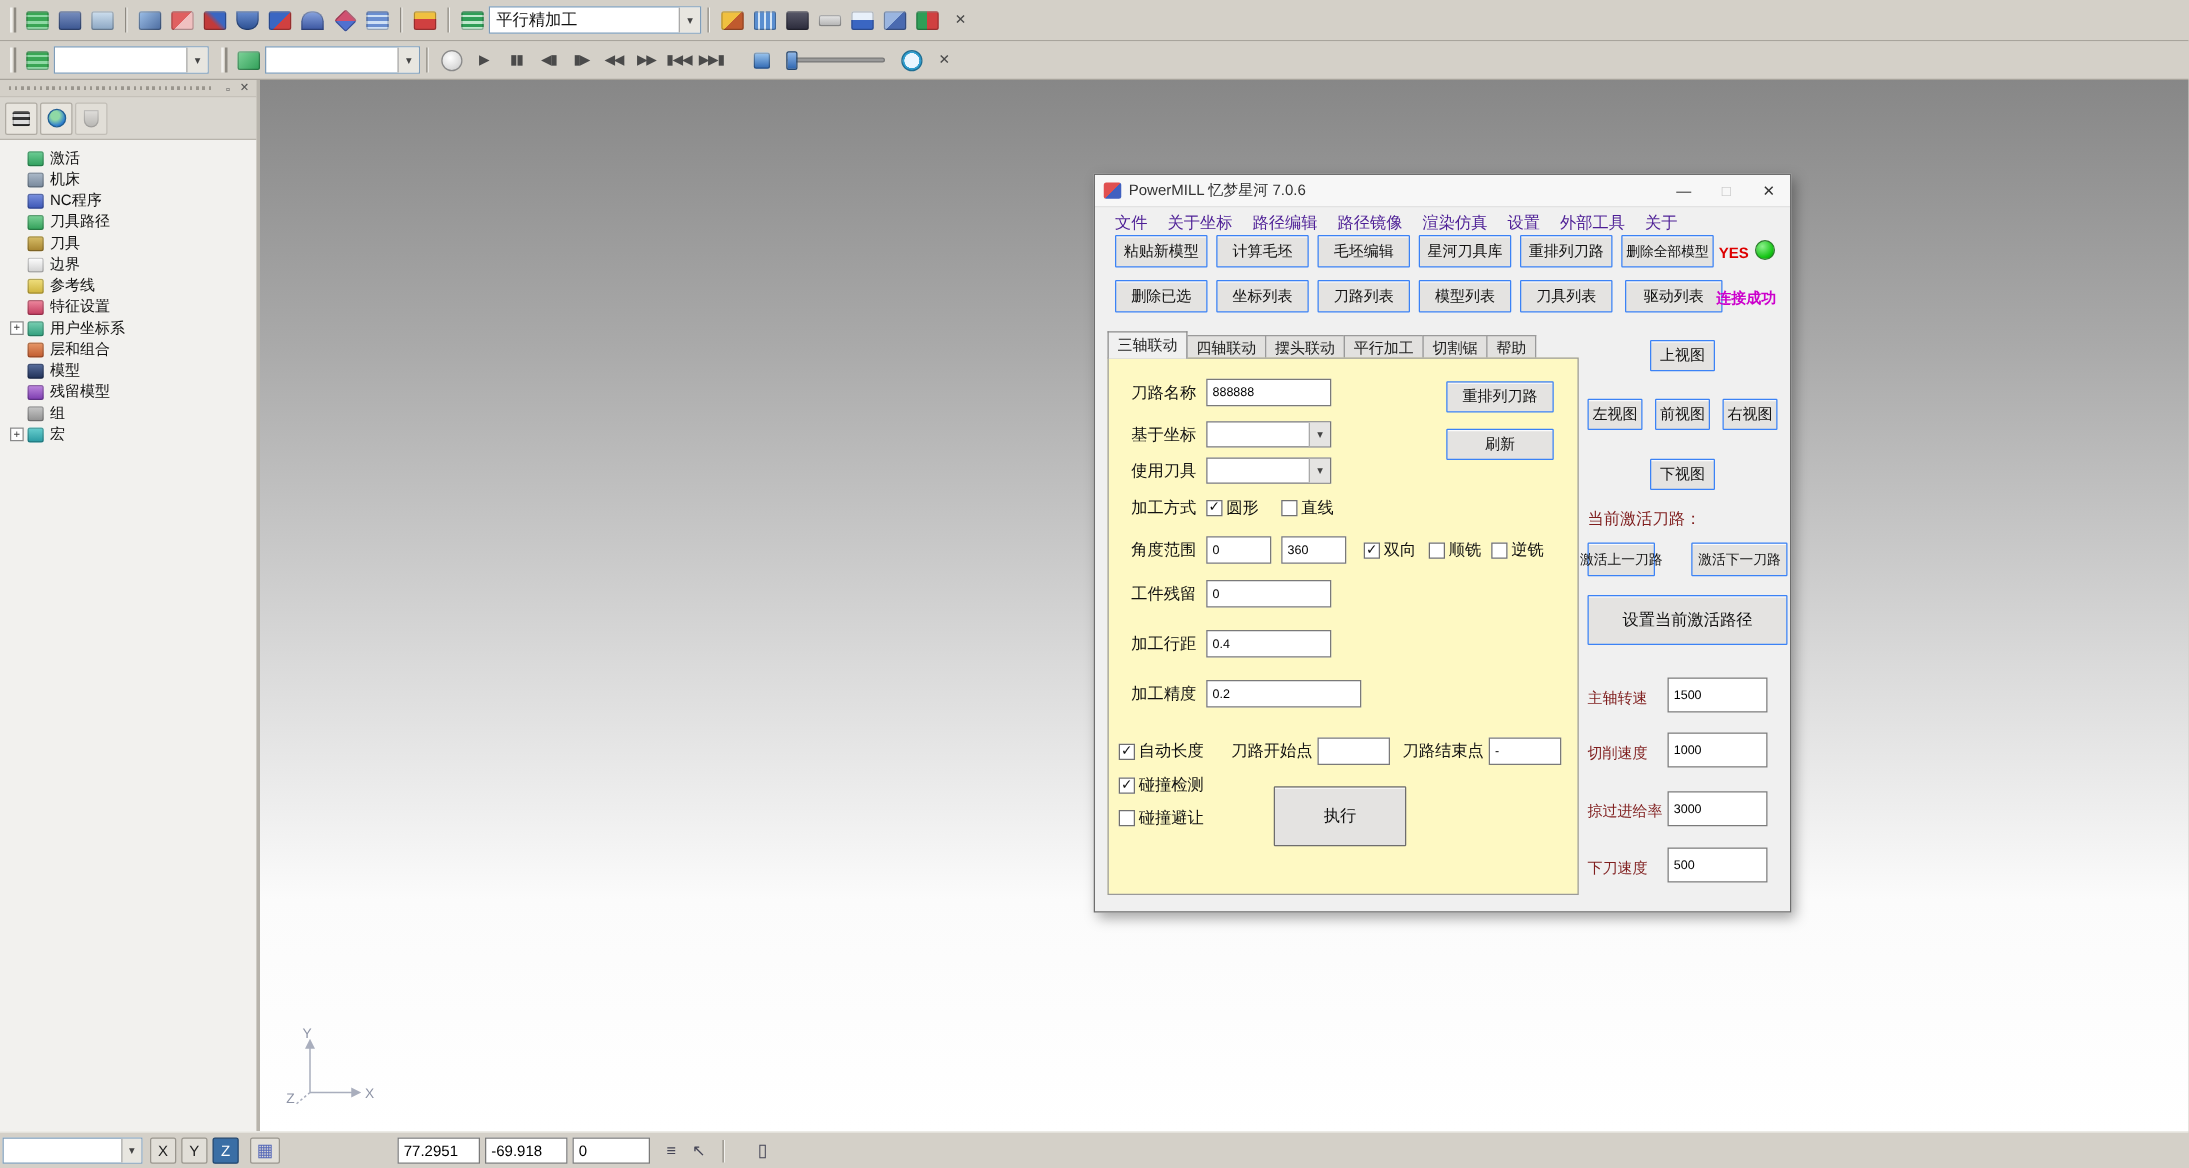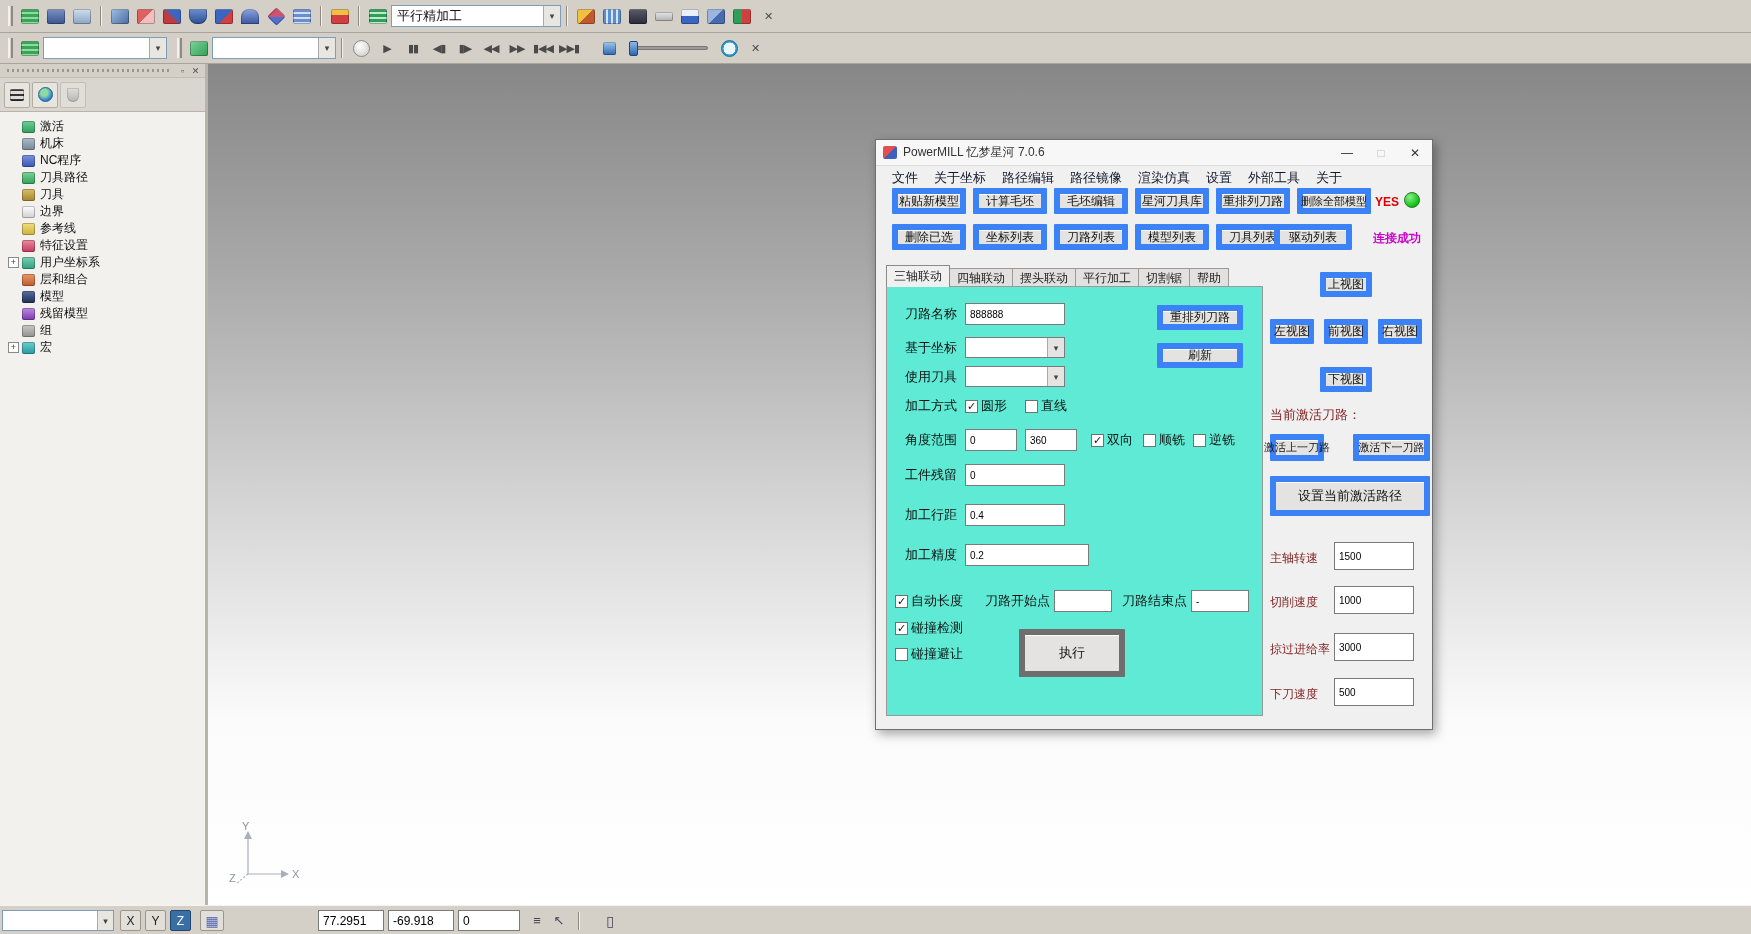--- a/index.html
+++ b/index.html
@@ -73,35 +73,35 @@
   
   #dialog { position:absolute; left:875px; top:139px; width:558px; height:591px; background:#f0f0f0;
             border:1px solid #6e6e6e; box-shadow:3px 4px 10px rgba(0,0,0,.35); }
   .d-title { position:absolute; left:0; top:0; width:100%; height:26px; background:#f7f7f7;
              border-bottom:1px solid #dcdcdc; display:flex; align-items:center; padding-left:7px; }
   .d-title-icon { width:14px; height:13px; border-radius:2px; background:linear-gradient(135deg,#e05050 0 50%,#4060c0 50% 100%); margin-right:6px; }
   .d-title-text { font-size:12px; color:#333; }
   .d-ctrl { position:absolute; top:0; width:34px; height:25px; display:flex; align-items:center; justify-content:center; font-size:12px; color:#333; }
   .d-ctrl.dis { color:#c0c0c0; }
   .d-menu { position:absolute; left:0; top:26px; width:100%; height:23px; display:flex; align-items:center; padding-left:8px; background:#f0f0f0; }
-  .d-menu-item { padding:2px 8px; font-size:13px; color:#0f172a; }
+  .d-menu-item { padding:2px 8px; font-size:13px; color:#4c1d95; }
   .btn { display:flex; align-items:center; justify-content:center; background:#e4e3e1;
-         border:6px solid #3b82f6; font-size:12px; color:#111; border-radius:1px;
+         border:1px solid #3b82f6; font-size:12px; color:#111; border-radius:1px;
          box-shadow:inset 0 1px 0 #fbfbfb; cursor:default; white-space:nowrap; }
   .abtn { position:absolute; }
   .yes-text { position:absolute; color:#dd0000; font-weight:bold; font-size:12px; }
   .ok-dot { position:absolute; width:16px; height:16px; border-radius:50%;
             background:radial-gradient(circle at 35% 30%, #8cf08c, #16c516 65%, #0a8f0a); border:1px solid #2a7a2a; }
   .conn-text { position:absolute; color:#cc00cc; font-weight:bold; font-size:12px; }
 
   .tabs { position:absolute; left:10px; top:128px; height:19px; display:flex; }
   .tab { height:19px; padding:0 7px; display:flex; align-items:center; justify-content:center; font-size:12px;
          background:#e2e1df; border:1px solid #9a9a9a; border-bottom:none; margin-right:-1px; color:#222; }
   .tab.sel { background:#f0f0f0; height:22px; margin-top:-3px; position:relative; z-index:3; border-color:#8a8a8a; }
-  .tab-panel { position:absolute; left:10px; top:146px; width:377px; height:430px; border:1px solid #9a9a9a; background:#5eead4; z-index:2; }
+  .tab-panel { position:absolute; left:10px; top:146px; width:377px; height:430px; border:1px solid #9a9a9a; background:#fef9c3; z-index:2; }
 
   .frow { position:absolute; display:flex; align-items:center; }
   .flabel { font-size:13px; color:#111; white-space:nowrap; }
   .txt { border:1px solid #7a7a7a; background:#fff; height:22px; font-size:10px; padding:0 4px;
          font-family:"Liberation Sans",sans-serif; }
   .ddl { height:21px; background:#fff; border:1px solid #7a7a7a; display:flex; align-items:center; }
   .ddl-btn { margin-left:auto; width:17px; height:100%; background:#e5e4e2; border-left:1px solid #aaa;
              display:flex; align-items:center; justify-content:center; font-size:9px; color:#444; }
   .chk { display:flex; align-items:center; }
   .chk .box { width:13px; height:13px; background:#fff; border:1px solid #707070; display:flex;
@@ -360,21 +360,21 @@
     <span class="btn abtn" style="left:340px;top:48px;width:74px;height:26px">重排列刀路</span>
     <span class="btn abtn" style="left:421px;top:48px;width:74px;height:26px;font-size:11px">删除全部模型</span>
     <span class="yes-text" style="left:499px;top:55px">YES</span>
     <span class="ok-dot" style="left:528px;top:52px"></span>
 
     <span class="btn abtn" style="left:16px;top:84px;width:74px;height:26px">删除已选</span>
     <span class="btn abtn" style="left:97px;top:84px;width:74px;height:26px">坐标列表</span>
     <span class="btn abtn" style="left:178px;top:84px;width:74px;height:26px">刀路列表</span>
     <span class="btn abtn" style="left:259px;top:84px;width:74px;height:26px">模型列表</span>
     <span class="btn abtn" style="left:340px;top:84px;width:74px;height:26px">刀具列表</span>
-    <span class="btn abtn" style="left:398px;top:84px;width:78px;height:26px">驱动列表</span>
+    <span class="btn abtn" style="left:424px;top:84px;width:78px;height:26px">驱动列表</span>
     <span class="conn-text" style="left:497px;top:90px">连接成功</span>
 
     <div class="tabs">
       <span class="tab sel">三轴联动</span>
       <span class="tab">四轴联动</span>
       <span class="tab">摆头联动</span>
       <span class="tab">平行加工</span>
       <span class="tab">切割锯</span>
       <span class="tab">帮助</span>
     </div>

